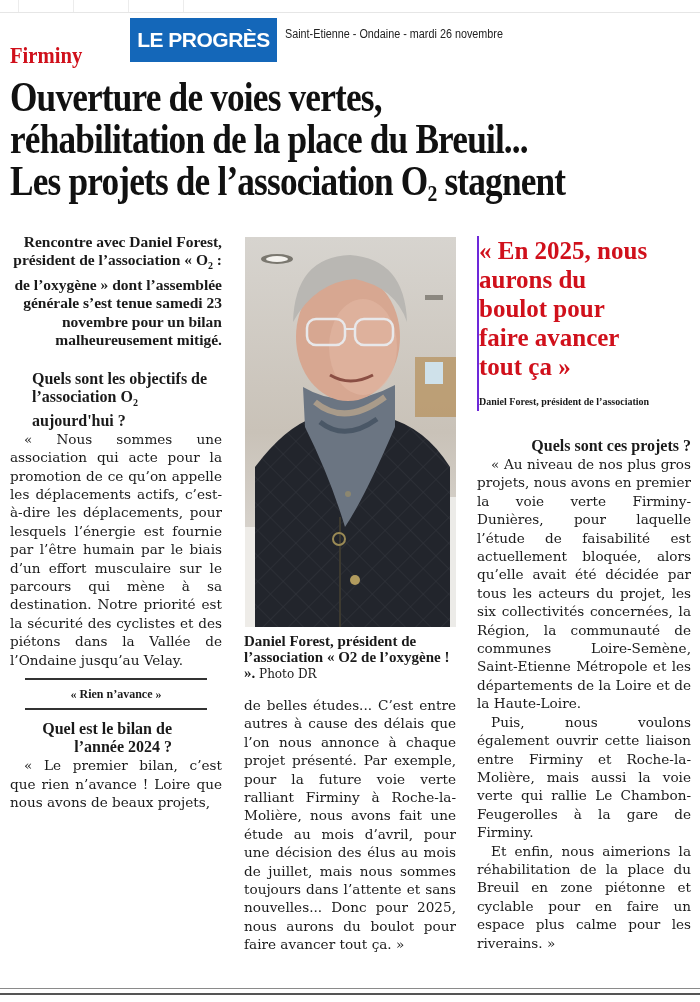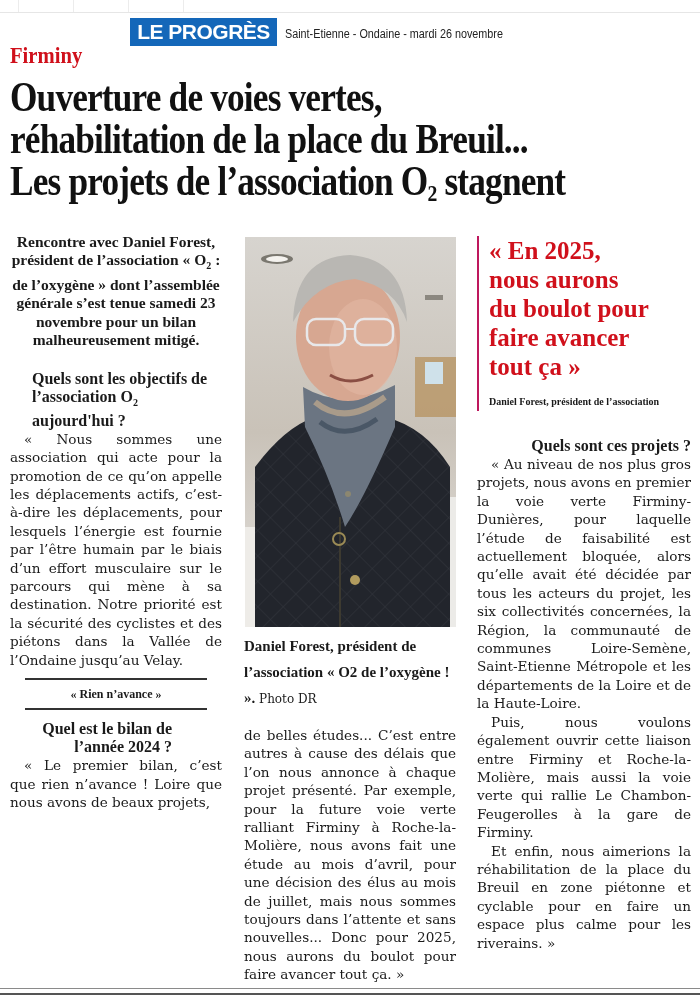--- a/index.html
+++ b/index.html
@@ -1,19 +1,19 @@
 <!DOCTYPE html>
 <html><head>
 <meta charset="utf-8">
 <style>
   html, body { margin: 0; padding: 0; background: #fff; }
   body { width: 700px; height: 1002px; position: relative; overflow: hidden; font-family: "DejaVu Serif", serif; color: #1a1a1a; }
   .topbar { position: absolute; left: 0; top: 0; width: 700px; height: 12px; border-bottom: 1px solid #e6e6e6; }
   .topbar .tick { position: absolute; top: 0; height: 12px; border-left: 1px solid #ececec; }
-  .logo { position: absolute; left: 130px; top: 18px; width: 147px; height: 28px; background: #1467b9; color: #fff;
+  .logo { position: absolute; left: 130px; top: 18px; width: 147px; height: 44px; background: #1467b9; color: #fff;
           font-family: "Liberation Sans", sans-serif; font-weight: bold; font-size: 21px; letter-spacing: -0.5px;
           display: flex; align-items: center; justify-content: center; }
   .dateline { position: absolute; left: 285px; top: 27px; font-family: "Liberation Sans", sans-serif; font-size: 12px; color: #222; transform: scaleX(0.9); transform-origin: left; }
   .kicker { position: absolute; left: 10px; top: 42px; font-family: "Liberation Serif", serif; font-weight: bold; font-size: 24px; color: #d0101b; transform: scaleX(0.86); transform-origin: left; }
   .headline { position: absolute; left: 10px; top: 76px; width: 800px; font-family: "Liberation Serif", serif; font-weight: bold; font-size: 43px; line-height: 42px; color: #111; letter-spacing: -1px; transform: scaleX(0.82); transform-origin: left top; }
   .headline .line { display: block; white-space: nowrap; }
   .headline sub { font-size: 24px; vertical-align: -6px; }
 
   .col { position: absolute; font-family: "DejaVu Serif", serif; font-size: 13.6px; line-height: 18.4px; color: #1a1a1a; }
   .col p { margin: 0; text-align: justify; }
@@ -24,24 +24,24 @@
   .chapo sub { font-size: 10px; }
 
   .c1 { left: 10px; top: 233px; width: 212px; }
   .c2 { left: 244px; top: 633px; width: 212px; }
   .c3 { left: 477px; top: 236px; width: 214px; }
 
   .rule { height: 0; border-top: 2px solid #333; margin: 0 auto; width: 182px; }
   .intertitle { text-align: center; font-family: "Liberation Serif", serif; font-weight: bold; font-size: 12px; padding: 5px 0; }
 
   .photo { position: absolute; left: 245px; top: 237px; width: 211px; height: 390px; overflow: hidden; background: #d9d6d1; }
-  .caption { font-family: "Liberation Serif", serif; font-weight: bold; font-size: 15px; line-height: 26px; }
+  .caption { font-family: "Liberation Serif", serif; font-weight: bold; font-size: 15px; line-height: 16px; }
   .caption .credit { font-weight: normal; font-family: "DejaVu Serif", serif; font-size: 12px; }
 
-  .pull { border-left: 2px solid #be185d; padding-left: 10px; }
+  .pull { border-left: 2px solid #6d28d9; }
   .pullquote { font-family: "Liberation Serif", serif; font-weight: bold; color: #d0101b; font-size: 25px; line-height: 29px; }
   .pullsig { font-family: "Liberation Serif", serif; font-weight: bold; font-size: 10px; line-height: 18px; margin-top: 12px; }
 
   .bottomrule { position: absolute; left: 0; width: 700px; height: 0; }
 </style>
 </head>
 <body>
 
 <div class="topbar">
   <span class="tick" style="left:18px"></span>
@@ -55,21 +55,21 @@
 
 <div class="kicker">Firminy</div>
 
 <h1 class="headline" style="margin:0;">
   <span class="line">Ouverture de voies vertes,</span>
   <span class="line">réhabilitation de la place du Breuil...</span>
   <span class="line"><span>Les projets de l’association O</span><sub>2</sub><span> stagnent</span></span>
 </h1>
 
 <div class="col c1">
-  <p class="chapo" style="text-align:center;"><span>Rencontre avec Daniel Forest, président de l’association « O</span><sub>2</sub><span> : de l’oxygène » dont l’assemblée générale s’est tenue samedi 23 novembre pour un bilan malheureusement mitigé.</span></p>
+  <p class="chapo" style="text-align:right;"><span>Rencontre avec Daniel Forest, président de l’association « O</span><sub>2</sub><span> : de l’oxygène » dont l’assemblée générale s’est tenue samedi 23 novembre pour un bilan malheureusement mitigé.</span></p>
   <div style="height:20px"></div>
   <p class="q" style="text-align:left;"><span>Quels sont les objectifs de l’association O</span><sub>2</sub><span> aujourd'hui ?</span></p>
   <p class="indent">« Nous sommes une association qui acte pour la promotion de ce qu’on appelle les déplacements actifs, c’est-à-dire les déplacements, pour lesquels l’énergie est fournie par l’être humain par le biais d’un effort musculaire sur le parcours qui mène à sa destination. Notre priorité est la sécurité des cyclistes et des piétons dans la Vallée de l’Ondaine jusqu’au Velay.</p>
   <div style="height:9px"></div>
   <div class="rule"></div>
   <div class="intertitle">« Rien n’avance »</div>
   <div class="rule"></div>
   <div style="height:10px"></div>
   <p class="q" style="text-align:right; padding-right:50px;">Quel est le bilan de l’année 2024 ?</p>
   <p class="indent">« Le premier bilan, c’est que rien n’avance ! Loire que nous avons de beaux projets,</p>

